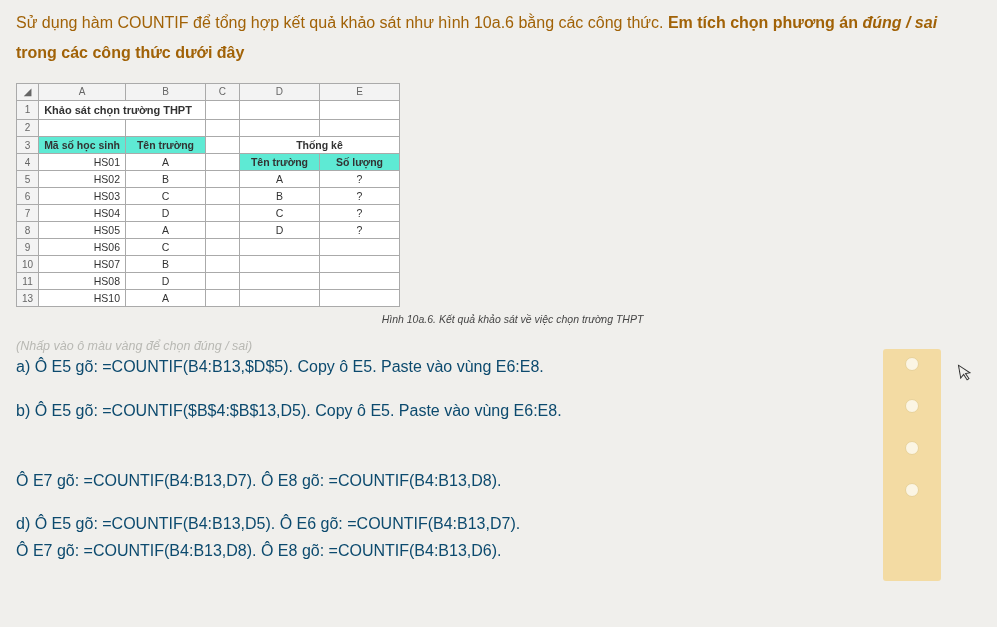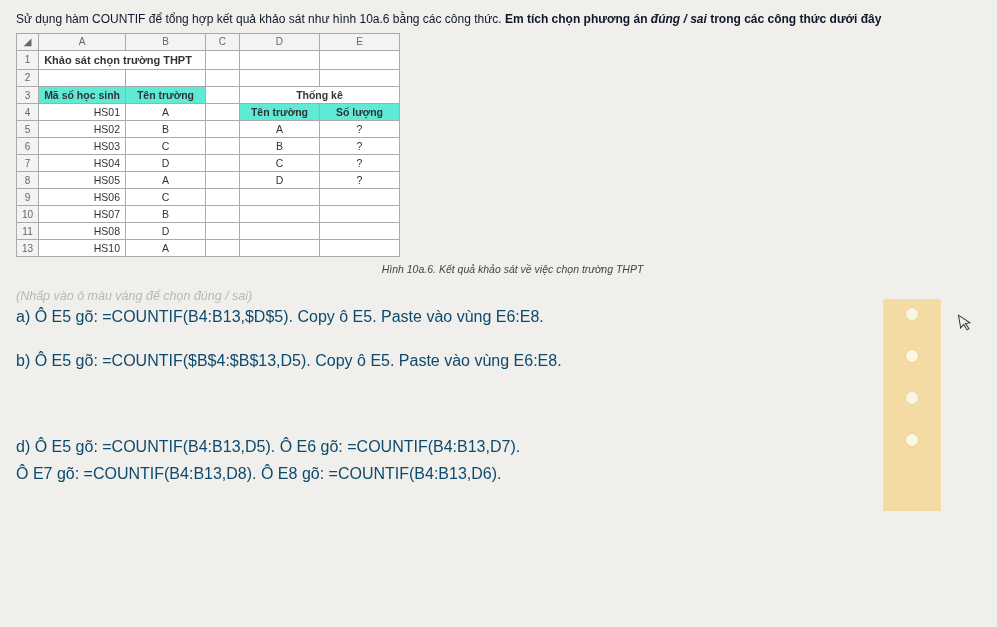--- a/index.html
+++ b/index.html
@@ -5,24 +5,24 @@
   * { box-sizing: border-box; margin: 0; padding: 0; }
   body {
     font-family: Arial, "Helvetica Neue", sans-serif;
     background: #f0efec;
     color: #2a2a2a;
     padding: 8px 16px;
     width: 997px;
     overflow: hidden;
   }
   .question-text {
-    font-size: 12px;
+    font-size: 16px;
     line-height: 1.9;
-    color: #0f172a;
-    margin-bottom: 2px;
+    color: #a16207;
+    margin-bottom: 14px;
   }
   .question-text b { font-weight: 700; }
   .spreadsheet {
     border-collapse: collapse;
     font-size: 10.5px;
     color: #333;
     background: #fff;
     margin-bottom: 4px;
   }
   .spreadsheet th, .spreadsheet td {
@@ -222,20 +222,21 @@
 <div class="caption">Hình 10a.6. Kết quả khảo sát về việc chọn trường THPT</div>
 
 <div class="hint">(Nhấp vào ô màu vàng để chọn đúng / sai)</div>
 
 <div class="options-wrap">
 
   <div class="option">a) Ô E5 gõ: =COUNTIF(B4:B13,$D$5). Copy ô E5. Paste vào vùng E6:E8.</div>
   <div class="option">b) Ô E5 gõ: =COUNTIF($B$4:$B$13,D5). Copy ô E5. Paste vào vùng E6:E8.</div>
   <div class="option">
     <br>
+    <span>Ô E7 gõ: =COUNTIF(B4:B13,D7). Ô E8 gõ: =COUNTIF(B4:B13,D8).</span>
   </div>
   <div class="option">
     <span>d) Ô E5 gõ: =COUNTIF(B4:B13,D5). Ô E6 gõ: =COUNTIF(B4:B13,D7).</span><br>
     <span>Ô E7 gõ: =COUNTIF(B4:B13,D8). Ô E8 gõ: =COUNTIF(B4:B13,D6).</span>
   </div>
 
   <div class="answer-strip" style="height:232px;">
     <div class="answer-dot"></div>
     <div class="answer-dot"></div>
     <div class="answer-dot"></div>

